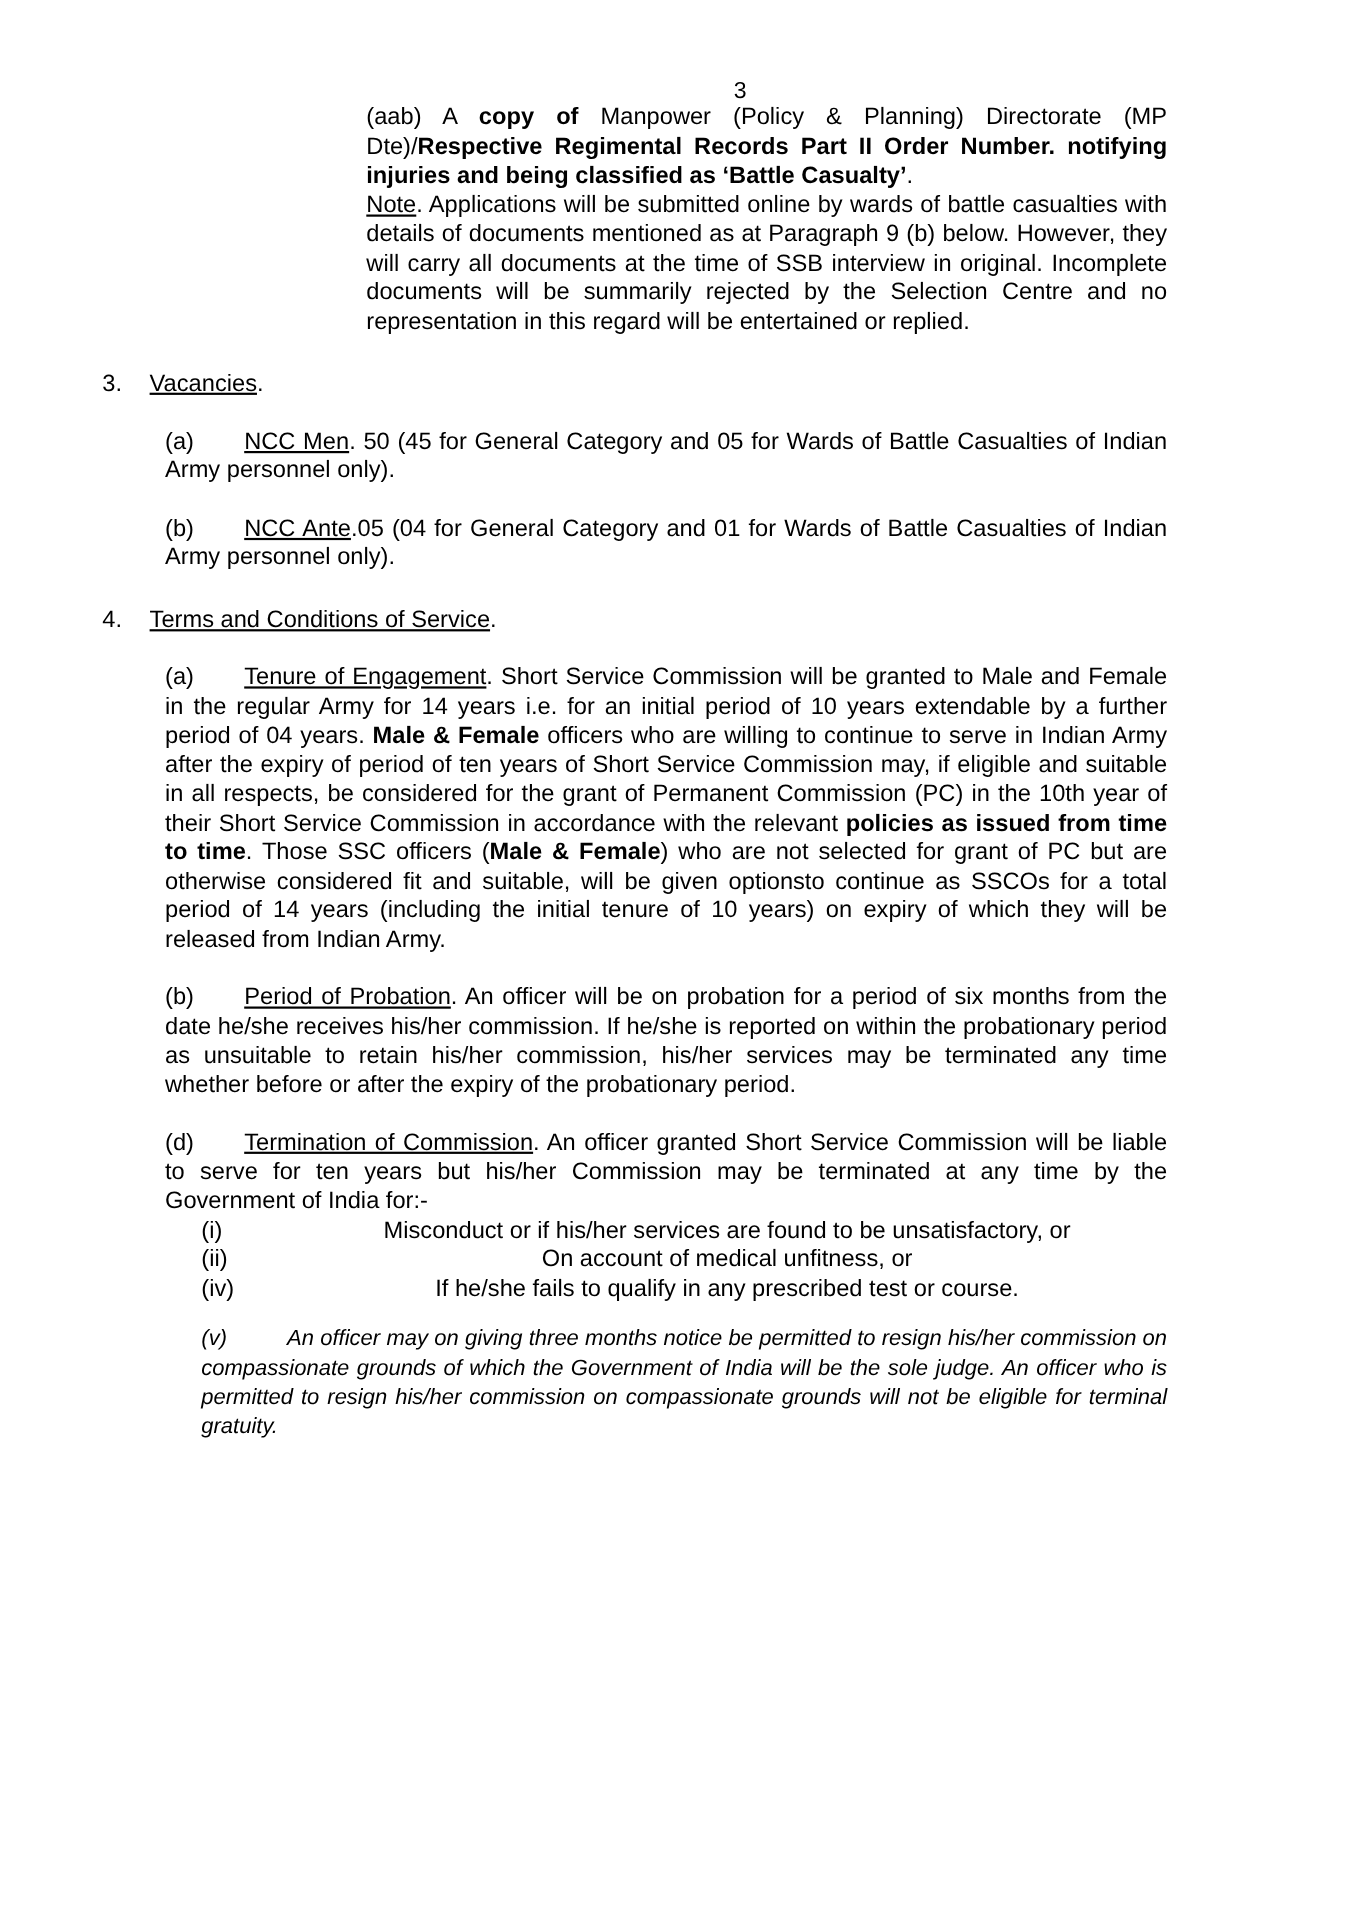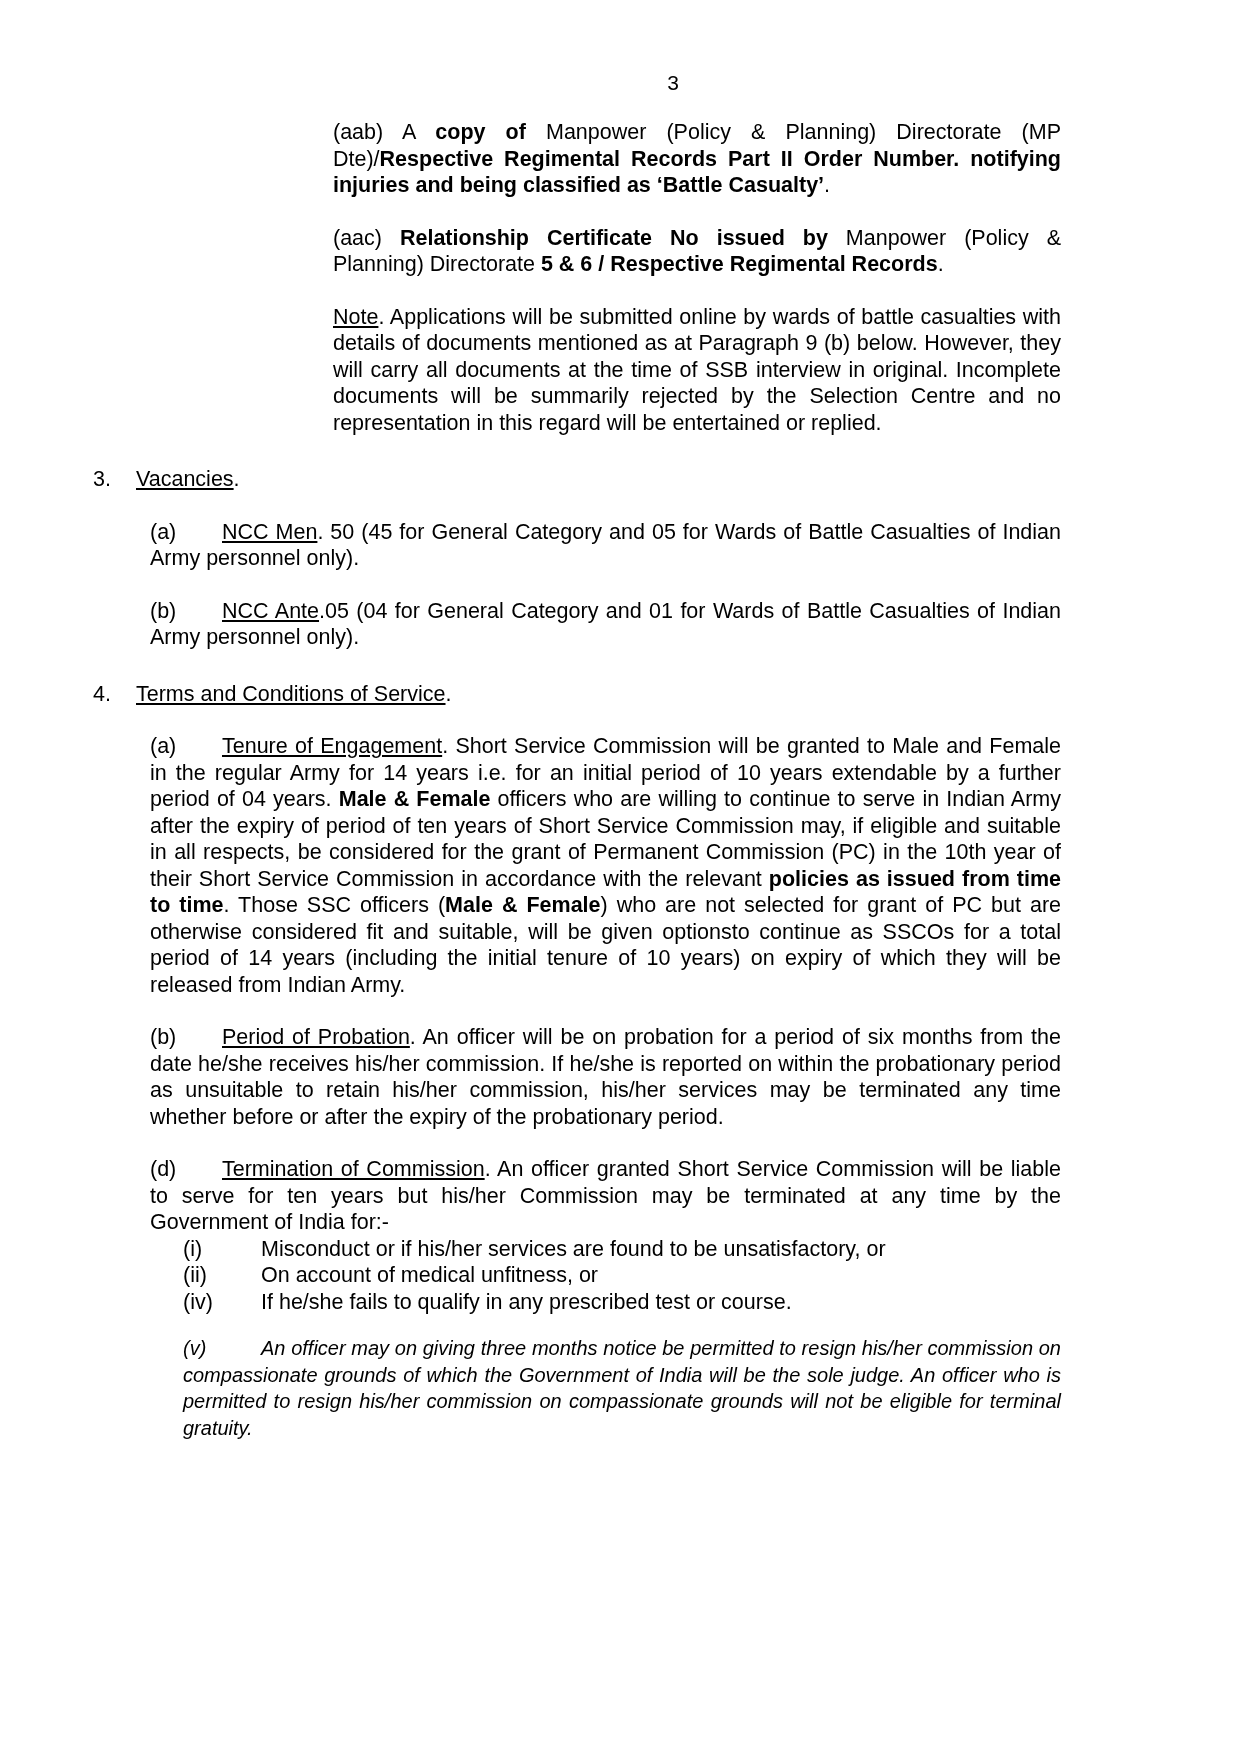--- a/index.html
+++ b/index.html
@@ -35,21 +35,20 @@
   
   .para {
     font-size: 21.5px;
     line-height: 26.5px;
     text-align: justify;
     text-justify: inter-word;
     margin: 0;
   }
   .indent-a {       
     margin-left: 245px;
-    margin-top: 26px;
   }
   .indent-b {       
     margin-left: 62px;
     margin-top: 26px;
   }
   .numbered {
     margin-top: 30px;
     margin-left: 0;
     font-size: 21.5px;
     line-height: 26.5px;
@@ -81,20 +80,21 @@
     line-height: 26.5px;
     display: flex;
     text-align: left;
   }
   .roman-list li .rnum {
     flex: 0 0 78px;
     width: 78px;
   }
   .roman-list li .rtxt {
     flex: 1 1 auto;
+    text-align: center;
   }
   .v-item {
     display: block;
     margin-left: 95px;
     font-size: 20px;
     line-height: 26.5px;
     text-align: justify;
     text-indent: 0;
     font-style: italic;
   }
@@ -108,23 +108,20 @@
 <body>
 
 <div class="page">
 
   <div class="page-number">3</div>
 
   <p class="para indent-a">
     <span>(aab)</span><span> <span>A </span><b>copy of</b><span> Manpower (Policy &amp; Planning) Directorate (MP Dte)/</span><b>Respective Regimental Records Part II Order Number. notifying injuries and being classified as ‘Battle Casualty’</b><span>.</span></span>
   </p>
 
-  <p class="para indent-a">
-    <span>(aac)</span><span><span> </span><b>Relationship Certificate No issued by</b><span> Manpower (Policy &amp; Planning) Directorate </span><b>5 &amp; 6 / Respective Regimental Records</b><span>.</span></span>
-  </p>
 
   <p class="para indent-a">
     <span class="bu">Note</span><span>. Applications will be submitted online by wards of battle casualties with details of documents mentioned as at Paragraph 9 (b) below. However, they will carry all documents at the time of SSB interview in original. Incomplete documents will be summarily rejected by the Selection Centre and no representation in this regard will be entertained or replied.</span>
   </p>
 
   <div class="numbered">
     <span class="num">3.</span>
     <span><span class="bu">Vacancies</span><span>.</span></span>
   </div>
 

